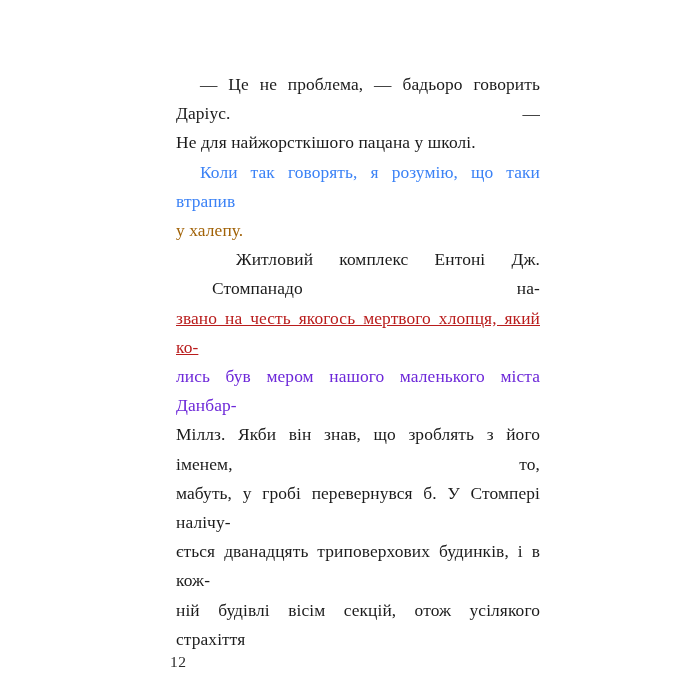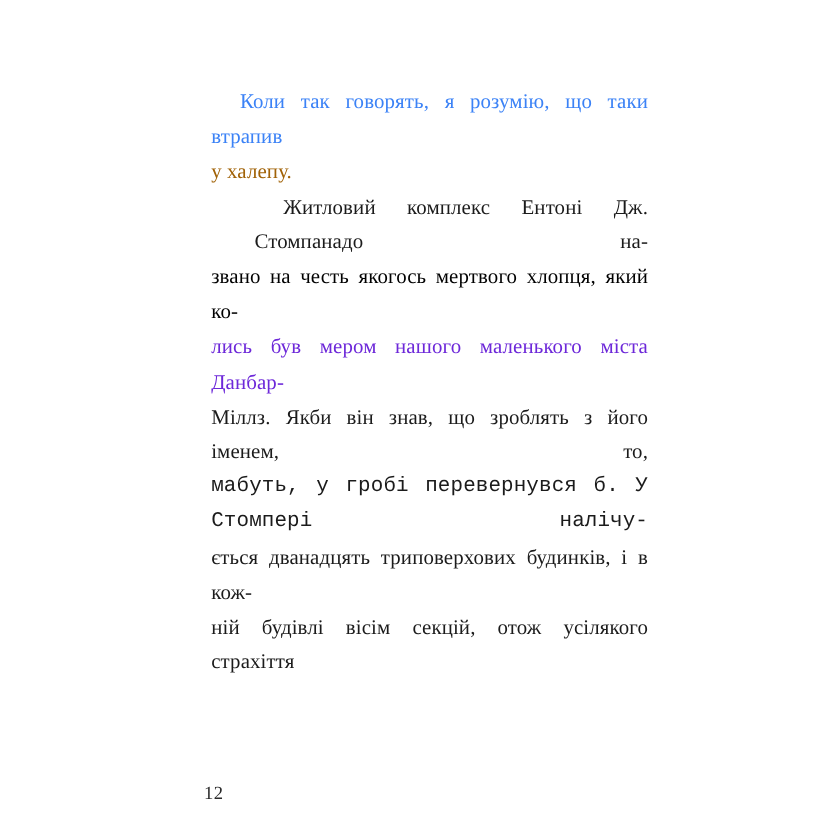--- a/index.html
+++ b/index.html
@@ -78,29 +78,33 @@
     letter-spacing: 0.4px;
   }
 </style>
 </head>
 <body style="background: rgb(255, 255, 255);">
 
 <div id="page" style="background: rgb(255, 255, 255);">
 
   <div id="text-block">
       <div class="para">
+        <span class="line just indent" style="color: rgb(27, 27, 27);">— Це не проблема, — бадьоро говорить Даріус. —</span>
+        <span class="line last" style="color: rgb(27, 27, 27);">Не для найжорсткішого пацана у школі.</span>
+      </div>
+      <div class="para">
         <span class="line just indent" style="color: #3b82f6;">Коли так говорять, я розумію, що таки втрапив</span>
         <span class="line last" style="color: #a16207;">у халепу.</span>
       </div>
       <div class="para">
         <span class="line just indent" style="color: rgb(27, 27, 27); margin-left: 36px;">Житловий комплекс Ентоні Дж. Стомпанадо на-</span>
-        <span class="line just" style="color: #000000;">звано на честь якогось мертвого хлопця, який ко-</span>
+        <span class="line just" style="color: #b91c1c; text-decoration: underline;">звано на честь якогось мертвого хлопця, який ко-</span>
         <span class="line just" style="color: #6d28d9; font-family: Liberation Serif, serif;">лись був мером нашого маленького міста Данбар-</span>
         <span class="line just" style="color: rgb(27, 27, 27);">Міллз. Якби він знав, що зроблять з його іменем, то,</span>
-        <span class="line just" style="color: rgb(27, 27, 27); font-family: Liberation Mono, monospace;">мабуть, у гробі перевернувся б. У Стомпері налічу-</span>
+        <span class="line just" style="color: rgb(27, 27, 27);">мабуть, у гробі перевернувся б. У Стомпері налічу-</span>
         <span class="line just" style="color: rgb(27, 27, 27);">ється дванадцять триповерхових будинків, і в кож-</span>
         <span class="line just" style="color: rgb(27, 27, 27);">ній будівлі вісім секцій, отож усілякого страхіття</span>
       </div>
     </div>
 
   <div id="folio">12</div>
 
 </div>
 
 </body></html>

